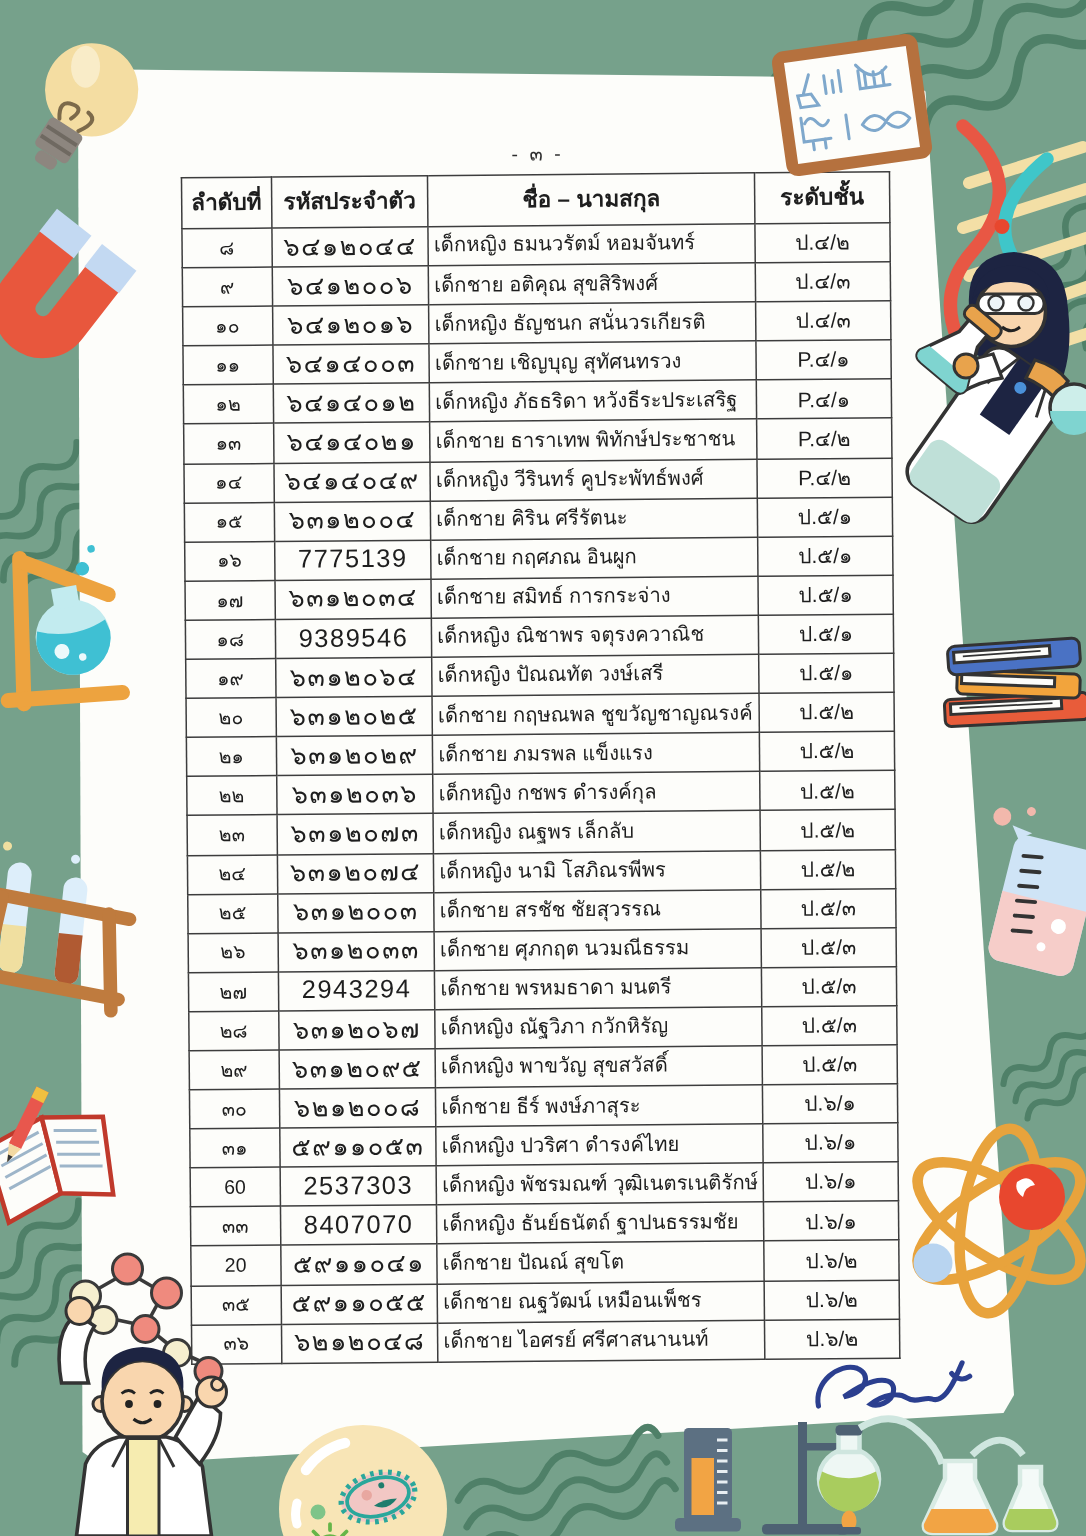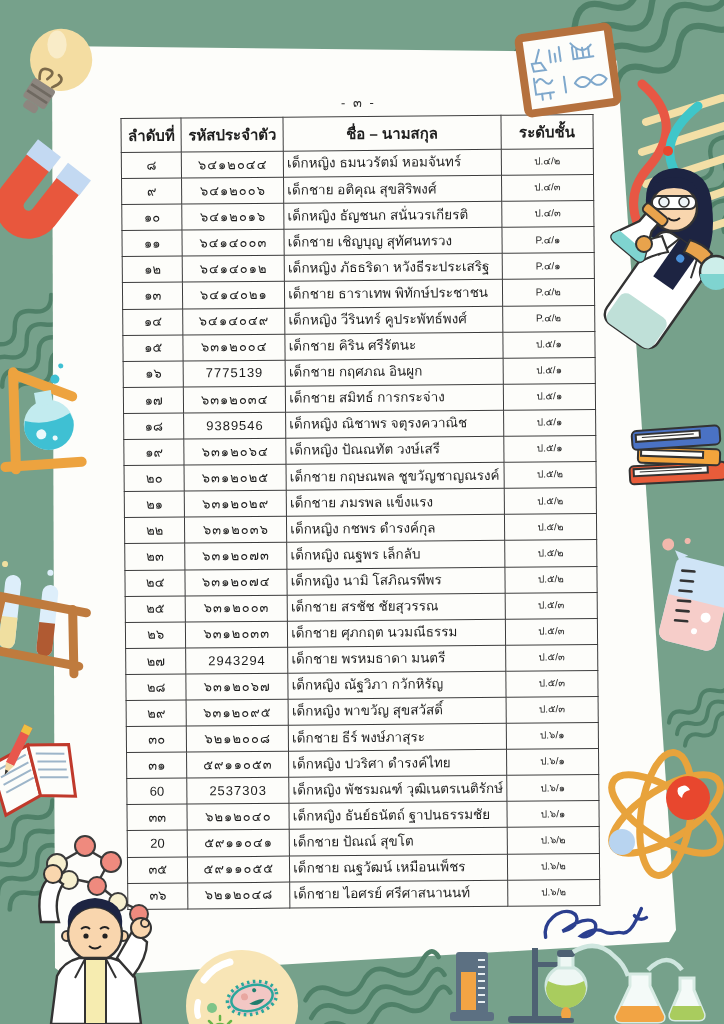--- a/index.html
+++ b/index.html
@@ -10,23 +10,23 @@
   
   .paper{left:0;top:0;width:724px;height:1024px;background:#fdfdfa;
          clip-path:polygon(52px 46px,605px 52px,617px 61px,676px 930px,669px 942px,68px 977px,55px 968px,52px 54px)}
   .scan{left:0;top:0;width:724px;height:1024px;transform:rotate(-0.5deg);transform-origin:360px 520px}
   .pagenum{left:302px;top:92px;width:120px;text-align:center;font-size:13px;color:#2e2e2e;letter-spacing:2px}
   table.stud{position:absolute;left:124px;top:116px;width:473px;border-collapse:collapse;
              color:#1e1e1e;background:transparent}
   table.stud th,table.stud td{border:1.4px solid #3d3d3d;padding:0 3px;height:25.1px;line-height:1.05}
   table.stud th{font-size:15px;font-weight:bold;height:29px;padding:2px 3px}
   td.c-no{width:57px;text-align:center;font-size:13px}
-  td.c-id{width:100px;text-align:center;font-size:13px;letter-spacing:1px}
+  td.c-id{width:100px;text-align:center;font-size:17px;letter-spacing:1px}
   td.c-name{width:204px;text-align:left;padding-left:9px;font-size:13.5px;white-space:nowrap}
-  td.c-grade{width:96px;text-align:center;font-size:10px}
+  td.c-grade{width:96px;text-align:center;font-size:14px}
   svg{display:block;overflow:visible}
 </style>
 </head>
 <body>
 
 <div class="canvas">
 
   <svg class="abs" style="left:450px;top:-20px;width:300px;height:170px;transform:rotate(-33deg)" viewBox="0 0 240 110">
     <g stroke="#4f8068" stroke-width="5" fill="none" stroke-linecap="round">
       <path d="M0 18 Q15 0 30 18 T60 18 T90 18 T120 18 T150 18 T180 18 T210 18 T240 18"></path>
@@ -234,21 +234,21 @@
     <td class="c-grade">ป.๖/๑</td>
   </tr>
           <tr>
     <td class="c-no">60</td>
     <td class="c-id">2537303</td>
     <td class="c-name">เด็กหญิง พัชรมณฑ์ วุฒิเนตรเนติรักษ์</td>
     <td class="c-grade">ป.๖/๑</td>
   </tr>
           <tr>
     <td class="c-no">๓๓</td>
-    <td class="c-id">๖๒๑๒๐๔๐</td>
+    <td class="c-id">8407070</td>
     <td class="c-name">เด็กหญิง ธันย์ธนัตถ์ ฐาปนธรรมชัย</td>
     <td class="c-grade">ป.๖/๑</td>
   </tr>
           <tr>
     <td class="c-no">20</td>
     <td class="c-id">๕๙๑๑๐๔๑</td>
     <td class="c-name">เด็กชาย ปัณณ์ สุขโต</td>
     <td class="c-grade">ป.๖/๒</td>
   </tr>
           <tr>

